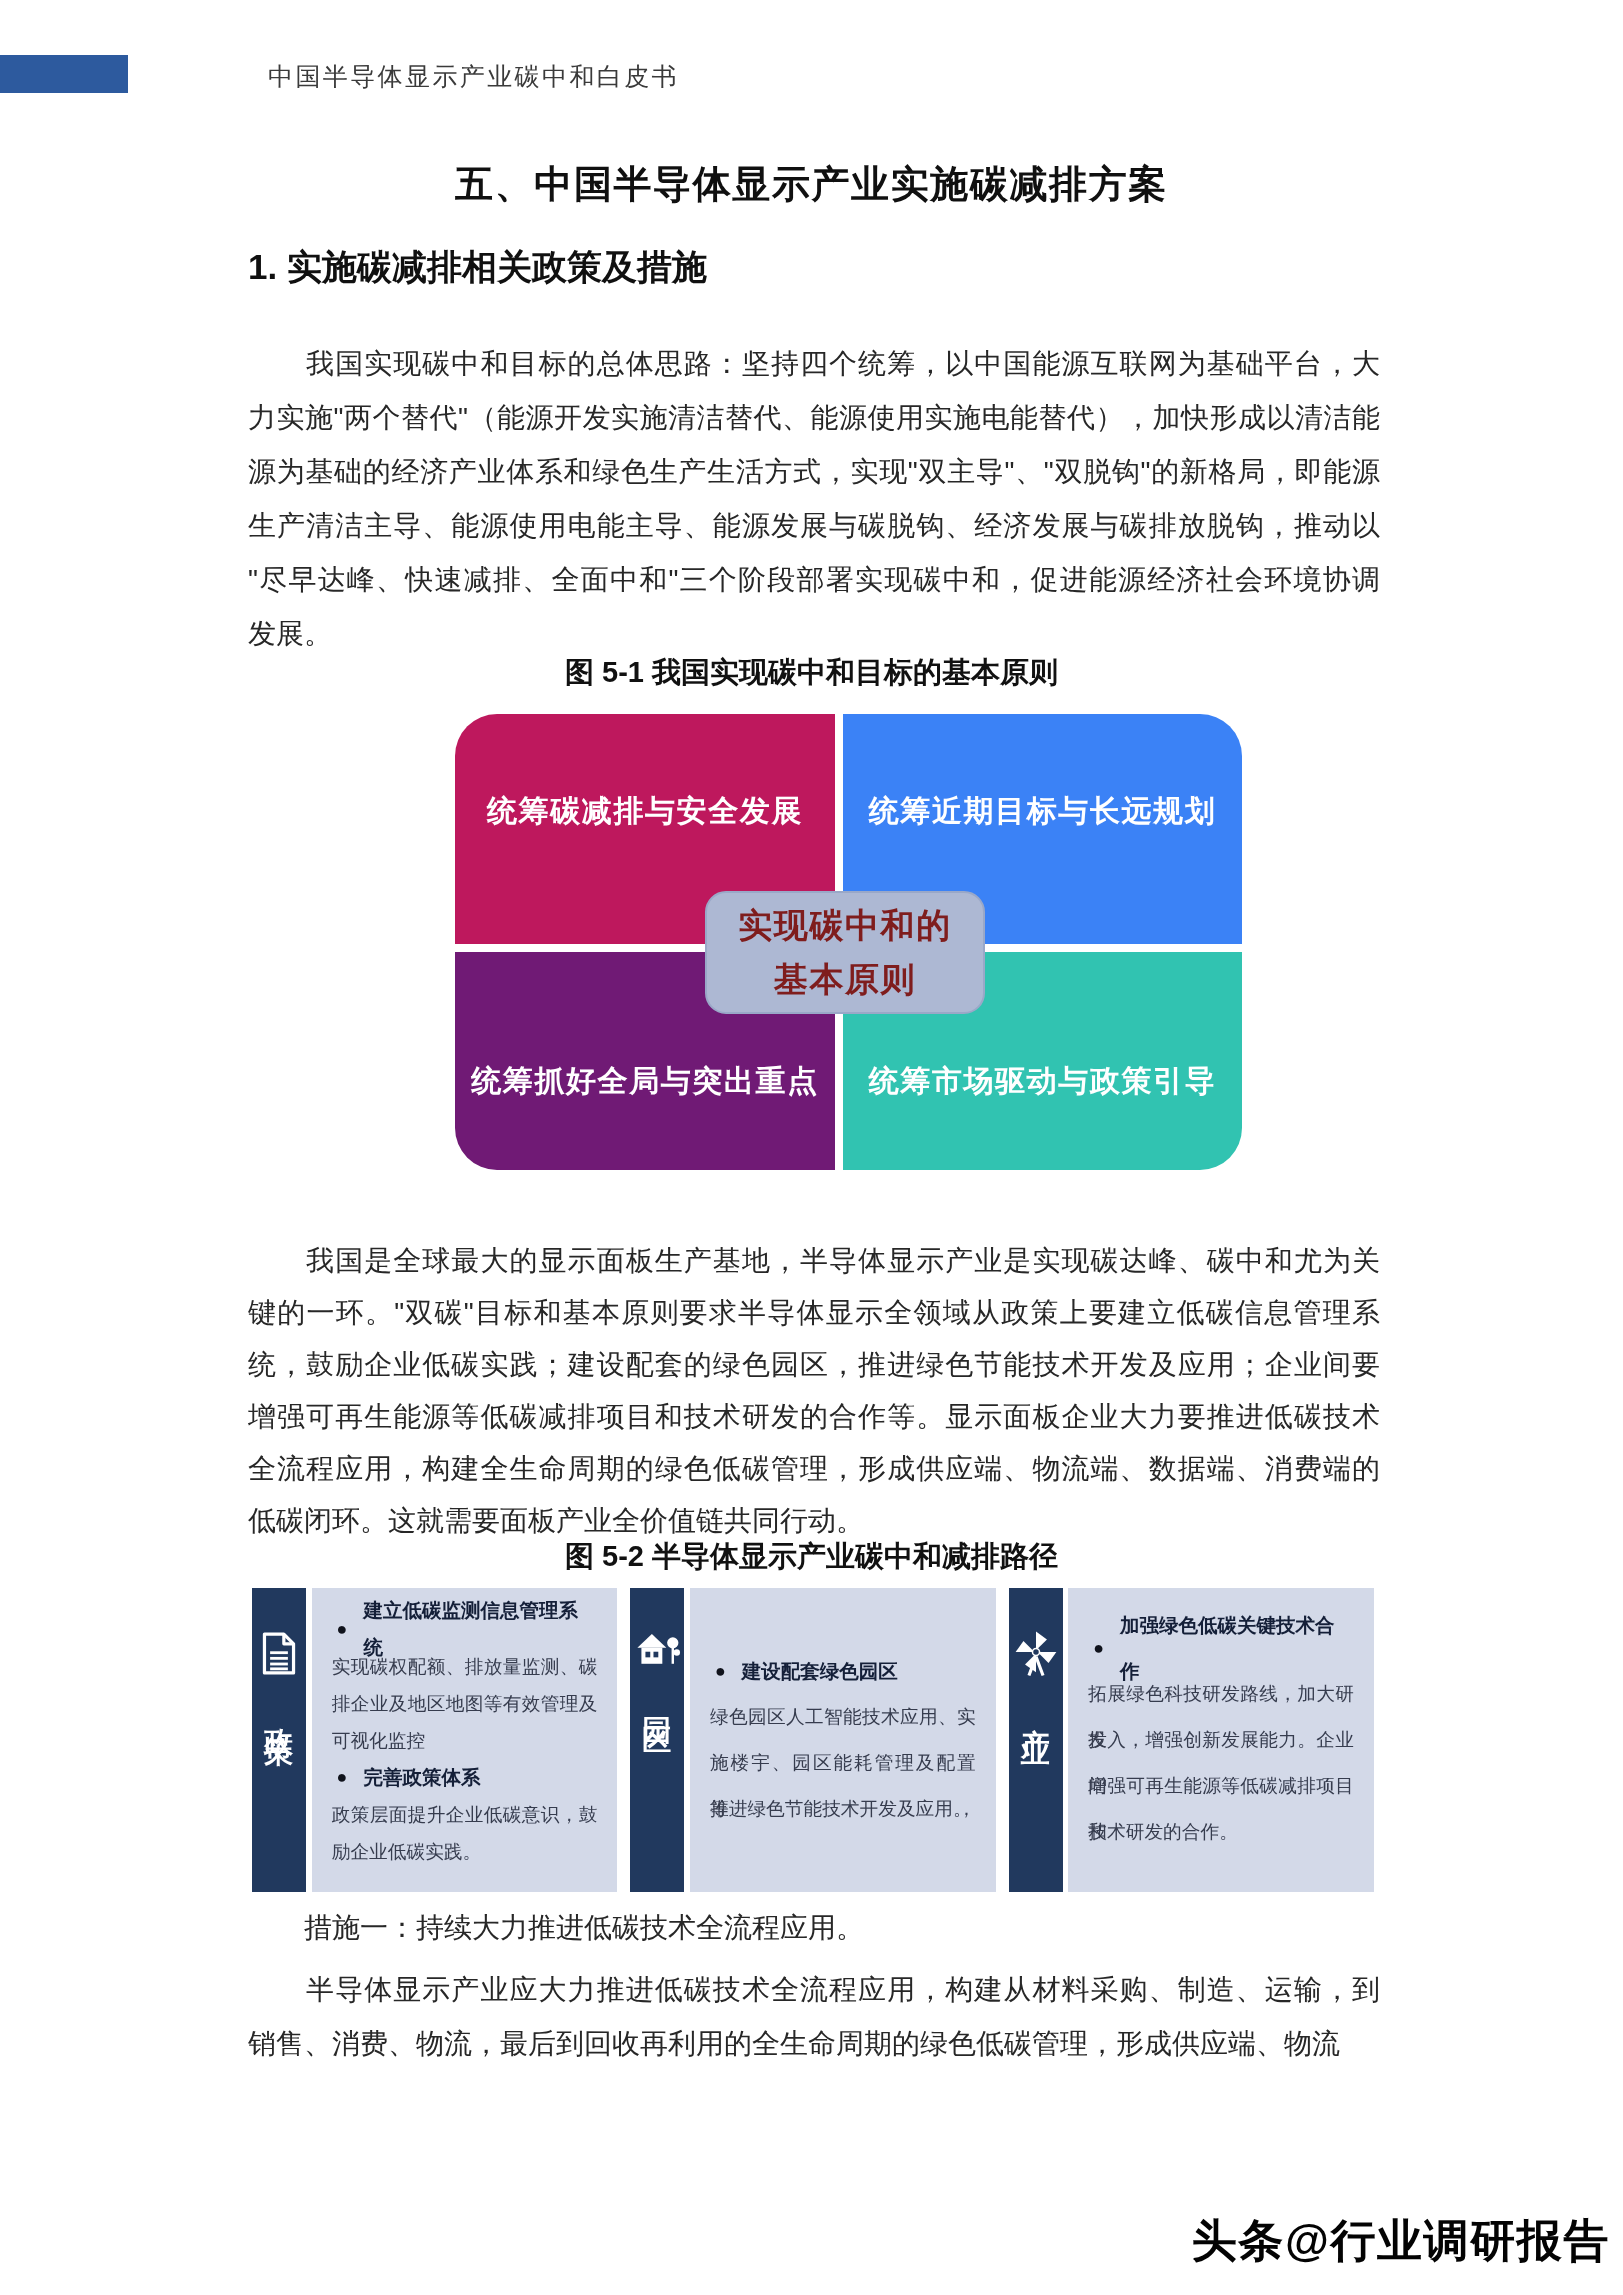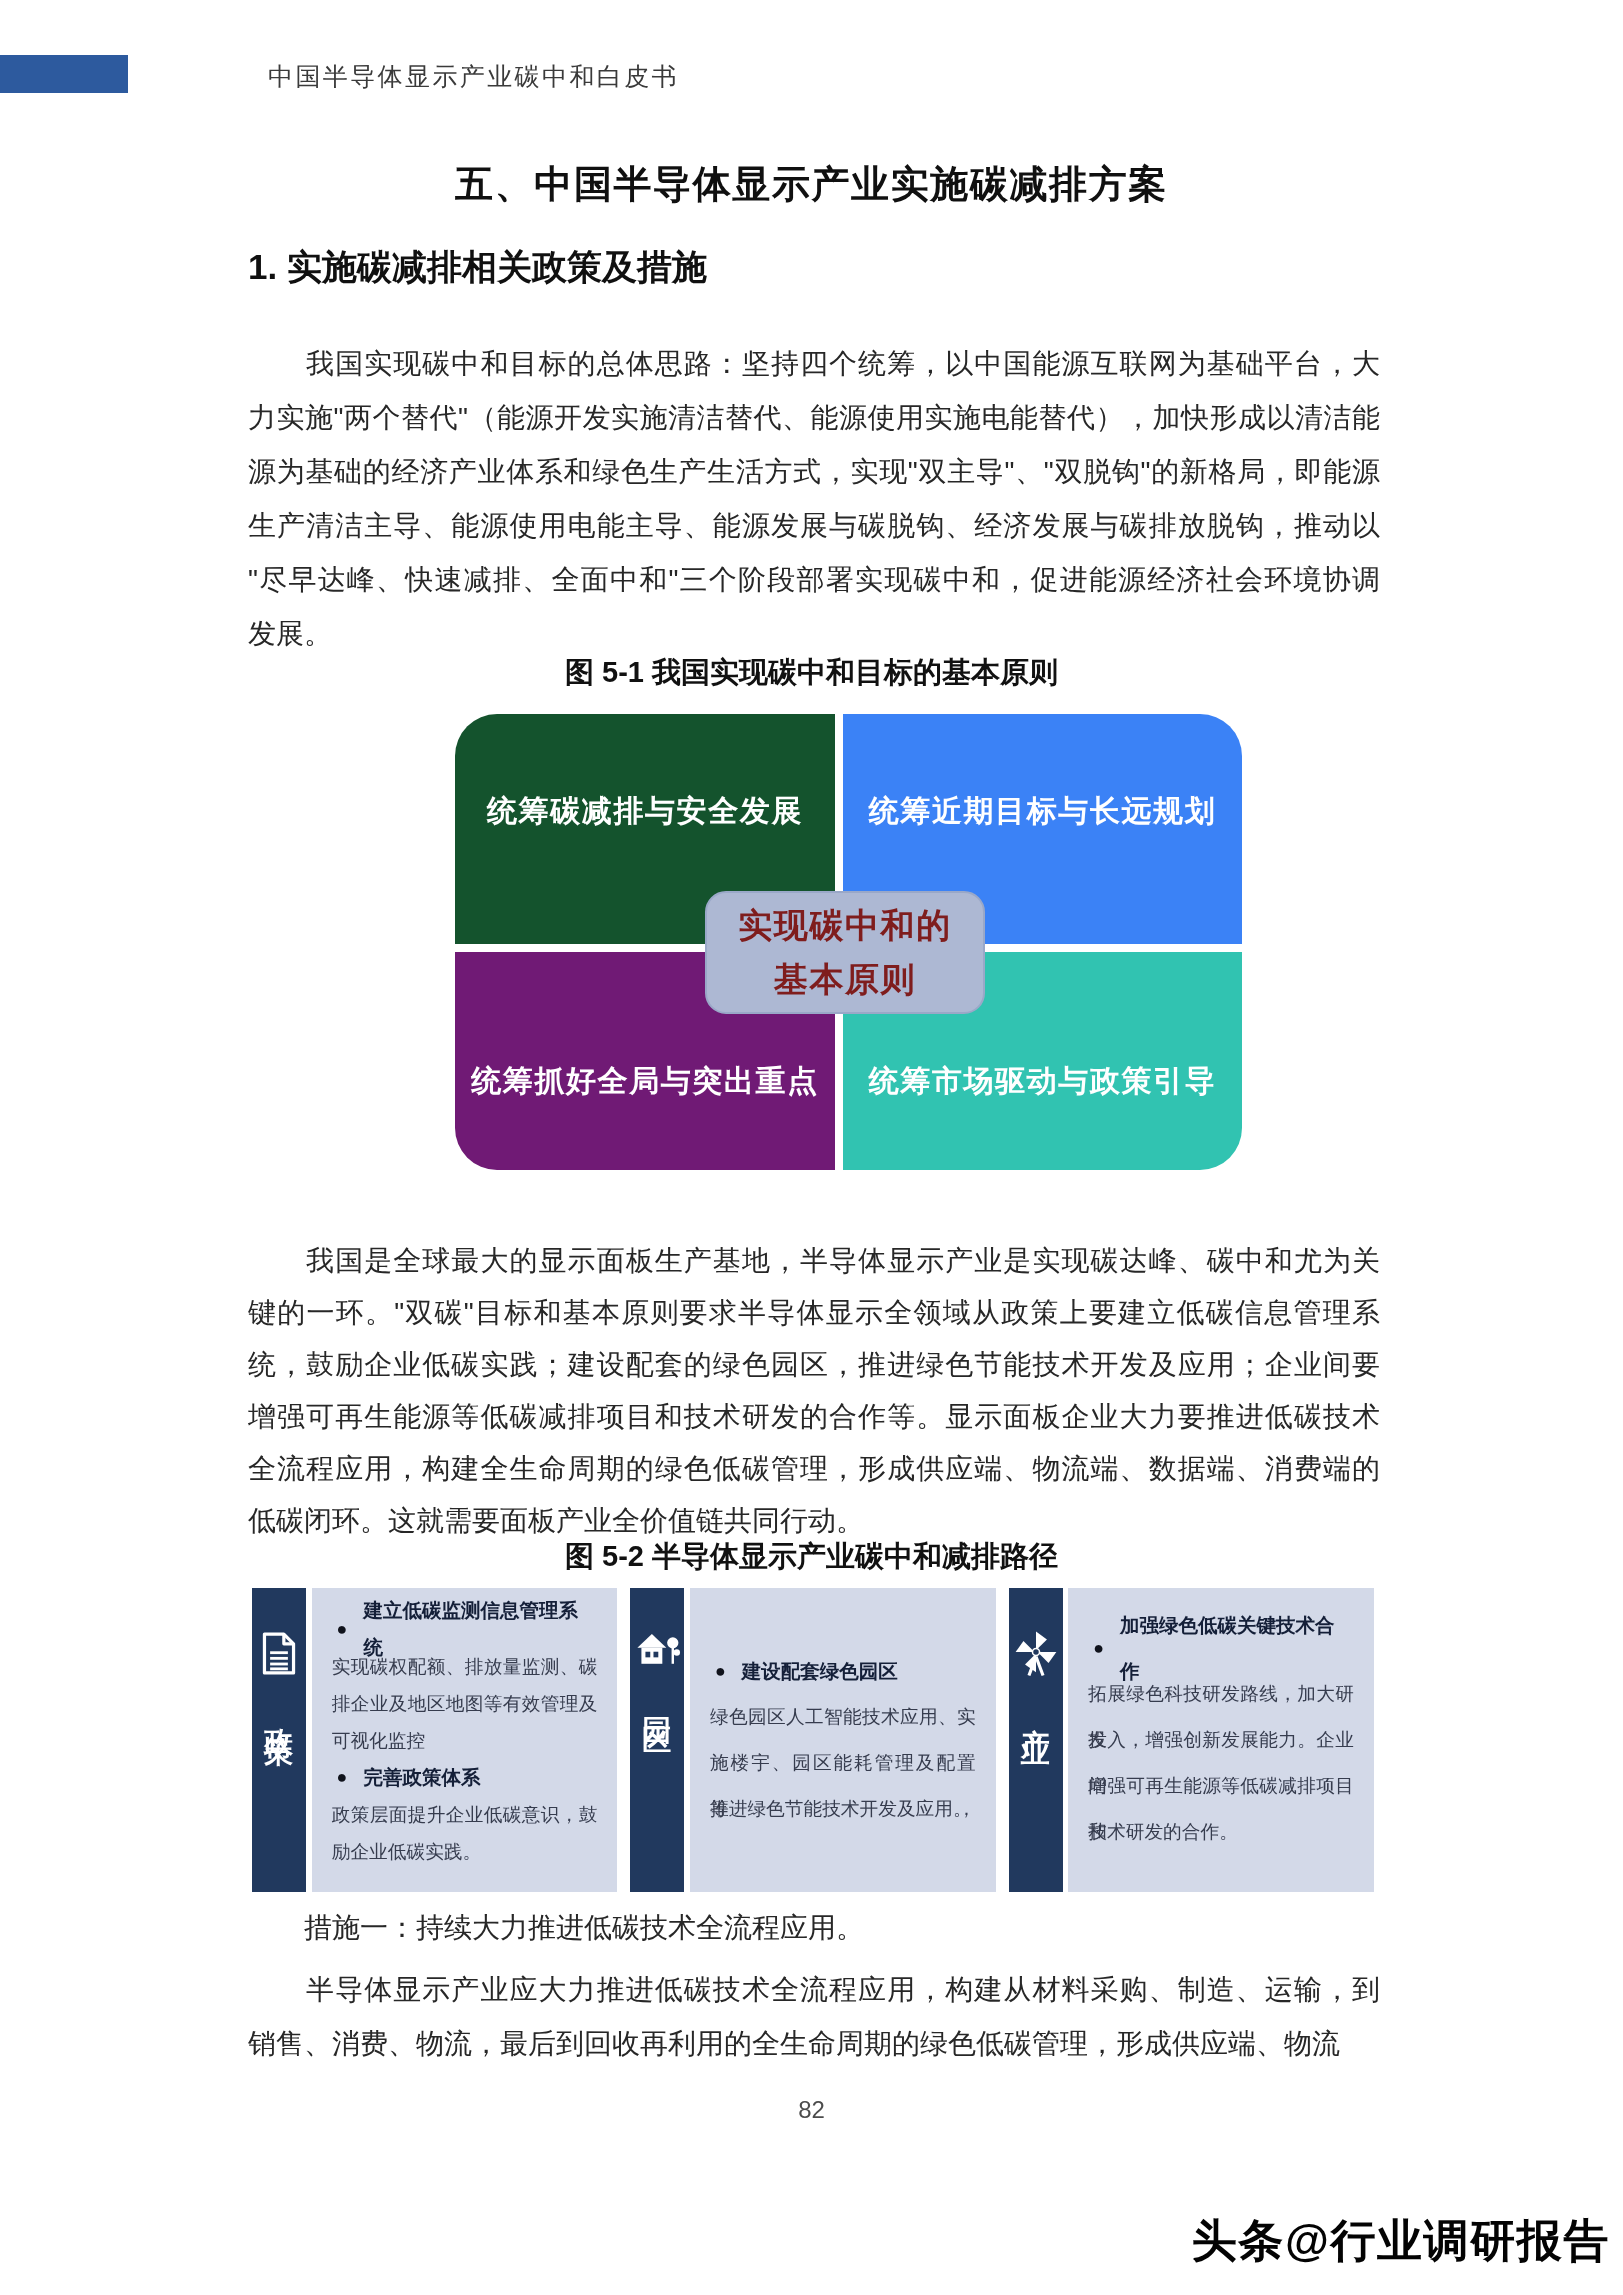--- a/index.html
+++ b/index.html
@@ -87,21 +87,21 @@
     <div class="jline">源为基础的经济产业体系和绿色生产生活方式，实现"双主导"、"双脱钩"的新格局，即能源</div>
     <div class="jline">生产清洁主导、能源使用电能主导、能源发展与碳脱钩、经济发展与碳排放脱钩，推动以</div>
     <div class="jline">"尽早达峰、快速减排、全面中和"三个阶段部署实现碳中和，促进能源经济社会环境协调</div>
     <div class="jline last">发展。</div>
   </div>
 
   <div class="fig-caption" id="caption1">图 5-1 我国实现碳中和目标的基本原则</div>
 
   <div class="fig1">
     <div class="fig1-grid">
-      <div class="quad tl" style="background-color: #14532d;">
+      <div class="quad tl" style="background-color: #be185d;">
         <span>统筹碳减排与安全发展</span>
       </div>
       <div class="quad tr" style="background-color: #3b82f6;">
         <span>统筹近期目标与长远规划</span>
       </div>
       <div class="quad bl" style="background-color: #701a75;">
         <span>统筹抓好全局与突出重点</span>
       </div>
       <div class="quad br" style="background-color: rgb(49, 195, 177);">
         <span>统筹市场驱动与政策引导</span>
@@ -213,17 +213,16 @@
       </div>
     </div>
   </div>
 
   <div class="measure">　　措施一：持续大力推进低碳技术全流程应用。</div>
   <div class="para" id="para3">
     <div class="jline">　　半导体显示产业应大力推进低碳技术全流程应用，构建从材料采购、制造、运输，到</div>
     <div class="jline last">销售、消费、物流，最后到回收再利用的全生命周期的绿色低碳管理，形成供应端、物流</div>
   </div>
 
-  <div class="page-number">82</div>
   <div class="watermark">头条@行业调研报告</div>
 
 </div>
 
 
 </body></html>

